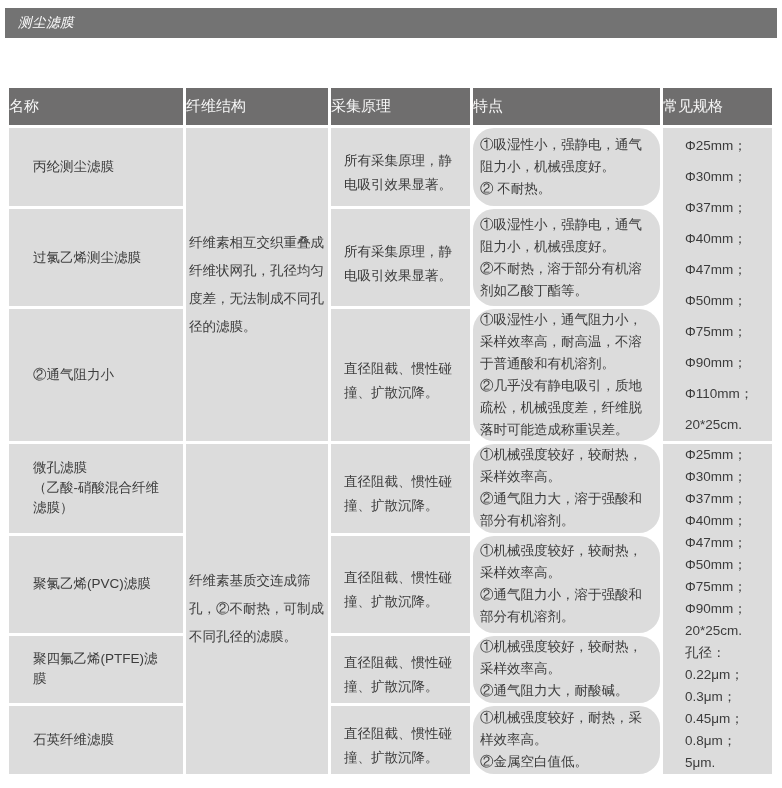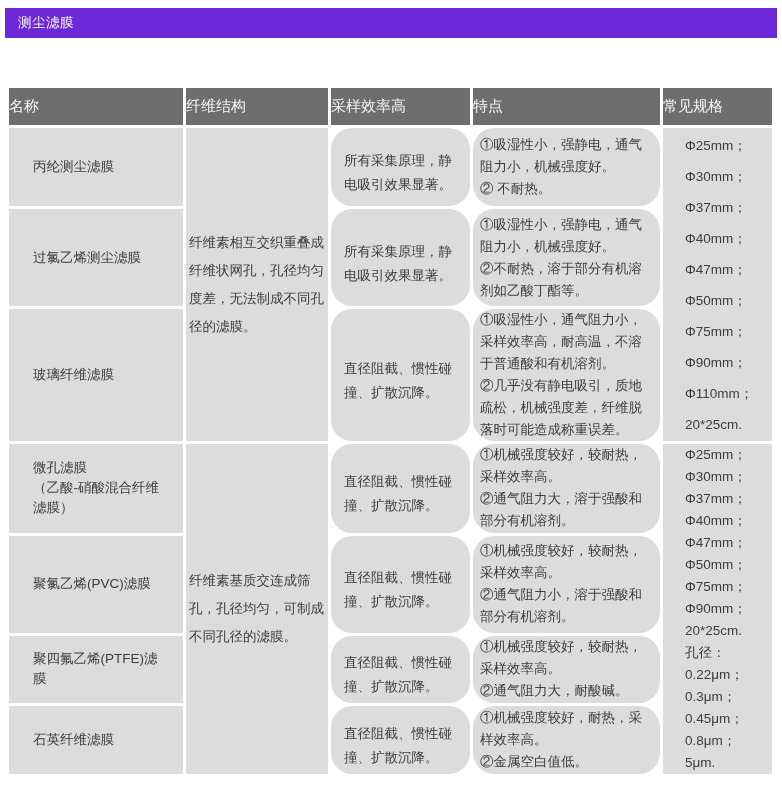--- a/index.html
+++ b/index.html
@@ -6,24 +6,25 @@
   html, body {
     width: 782px;
     background: #ffffff;
     font-family: "Liberation Sans", sans-serif;
   }
   .page { width: 782px; height: 788px; background: #ffffff; overflow: hidden; }
 
   .title-bar {
     margin: 8px 5px 0 5px;
     height: 30px;
-    background: #6d28d9;
+    background: #737373;
     display: flex;
     align-items: center;
     padding-left: 13px;
+    font-style: italic;
   }
   .title-bar .title-text {
     color: #ffffff;
     font-size: 13.5px;
     letter-spacing: 0.5px;
   }
 
   table.membrane {
     margin: 47px 0 0 6px;
     border-collapse: separate;
@@ -55,21 +56,21 @@
   tr.r1 { height: 78px; }
   tr.r2 { height: 97px; }
   tr.r3 { height: 132px; }
   tr.r4 { height: 86px; }
   tr.r5 { height: 97px; }
   tr.r6 { height: 66px; }
   tr.r7 { height: 68px; }
 
   td.name      { padding: 0 18px 0 24px;  line-height: 20px; white-space: pre-line; }
   td.fiber     { padding: 0 3px;        line-height: 28px; }
-  td.principle { padding: 12px 12px 0 13px; line-height: 24px; border-radius: 21px; }
+  td.principle { padding: 12px 12px 0 13px; line-height: 24px; }
   td.features  { padding: 0 8px 0 7px;   line-height: 22px; white-space: pre-line; border-radius: 21px; }
   td.specs     { padding: 0 6px 0 22px;  white-space: pre-line; margin-top: 29px; }
   td.specs.g1  { line-height: 31px; }
   td.specs.g2  { line-height: 22px; }
 </style>
 </head>
 <body>
 
 <div class="page">
 
@@ -82,21 +83,21 @@
       <col class="c1">
         <col class="c2">
         <col class="c3">
         <col class="c4">
         <col class="c5">
     </colgroup>
     <thead>
       <tr>
         <th>名称</th>
         <th>纤维结构</th>
-        <th>采样效率高</th>
+        <th>采集原理</th>
         <th>特点</th>
         <th>常见规格</th>
       </tr>
     </thead>
     <tbody>
       <tr class="r1">
         <td class="name">丙纶测尘滤膜</td>
         <td class="fiber" rowspan="3">纤维素相互交织重叠成纤维状网孔，孔径均匀度差，无法制成不同孔径的滤膜。</td>
         <td class="principle">所有采集原理，静电吸引效果显著。</td>
         <td class="features">①吸湿性小，强静电，通气阻力小，机械强度好。
@@ -112,30 +113,30 @@
 Φ110mm；
 20*25cm.</td>
       </tr>
       <tr class="r2">
         <td class="name">过氯乙烯测尘滤膜</td>
         <td class="principle">所有采集原理，静电吸引效果显著。</td>
         <td class="features">①吸湿性小，强静电，通气阻力小，机械强度好。
 ②不耐热，溶于部分有机溶剂如乙酸丁酯等。</td>
       </tr>
       <tr class="r3">
-        <td class="name">玻璃纤维滤膜</td>
+        <td class="name">②通气阻力小</td>
         <td class="principle">直径阻截、惯性碰撞、扩散沉降。</td>
         <td class="features">①吸湿性小，通气阻力小，采样效率高，耐高温，不溶于普通酸和有机溶剂。
 ②几乎没有静电吸引，质地疏松，机械强度差，纤维脱落时可能造成称重误差。</td>
       </tr>
 
       <tr class="r4">
         <td class="name">微孔滤膜
 （乙酸-硝酸混合纤维滤膜）</td>
-        <td class="fiber" rowspan="4">纤维素基质交连成筛孔，孔径均匀，可制成不同孔径的滤膜。</td>
+        <td class="fiber" rowspan="4">纤维素基质交连成筛孔，②不耐热，可制成不同孔径的滤膜。</td>
         <td class="principle">直径阻截、惯性碰撞、扩散沉降。</td>
         <td class="features">①机械强度较好，较耐热，采样效率高。
 ②通气阻力大，溶于强酸和部分有机溶剂。</td>
         <td class="specs g2" rowspan="4">Φ25mm；
 Φ30mm；
 Φ37mm；
 Φ40mm；
 Φ47mm；
 Φ50mm；
 Φ75mm；

